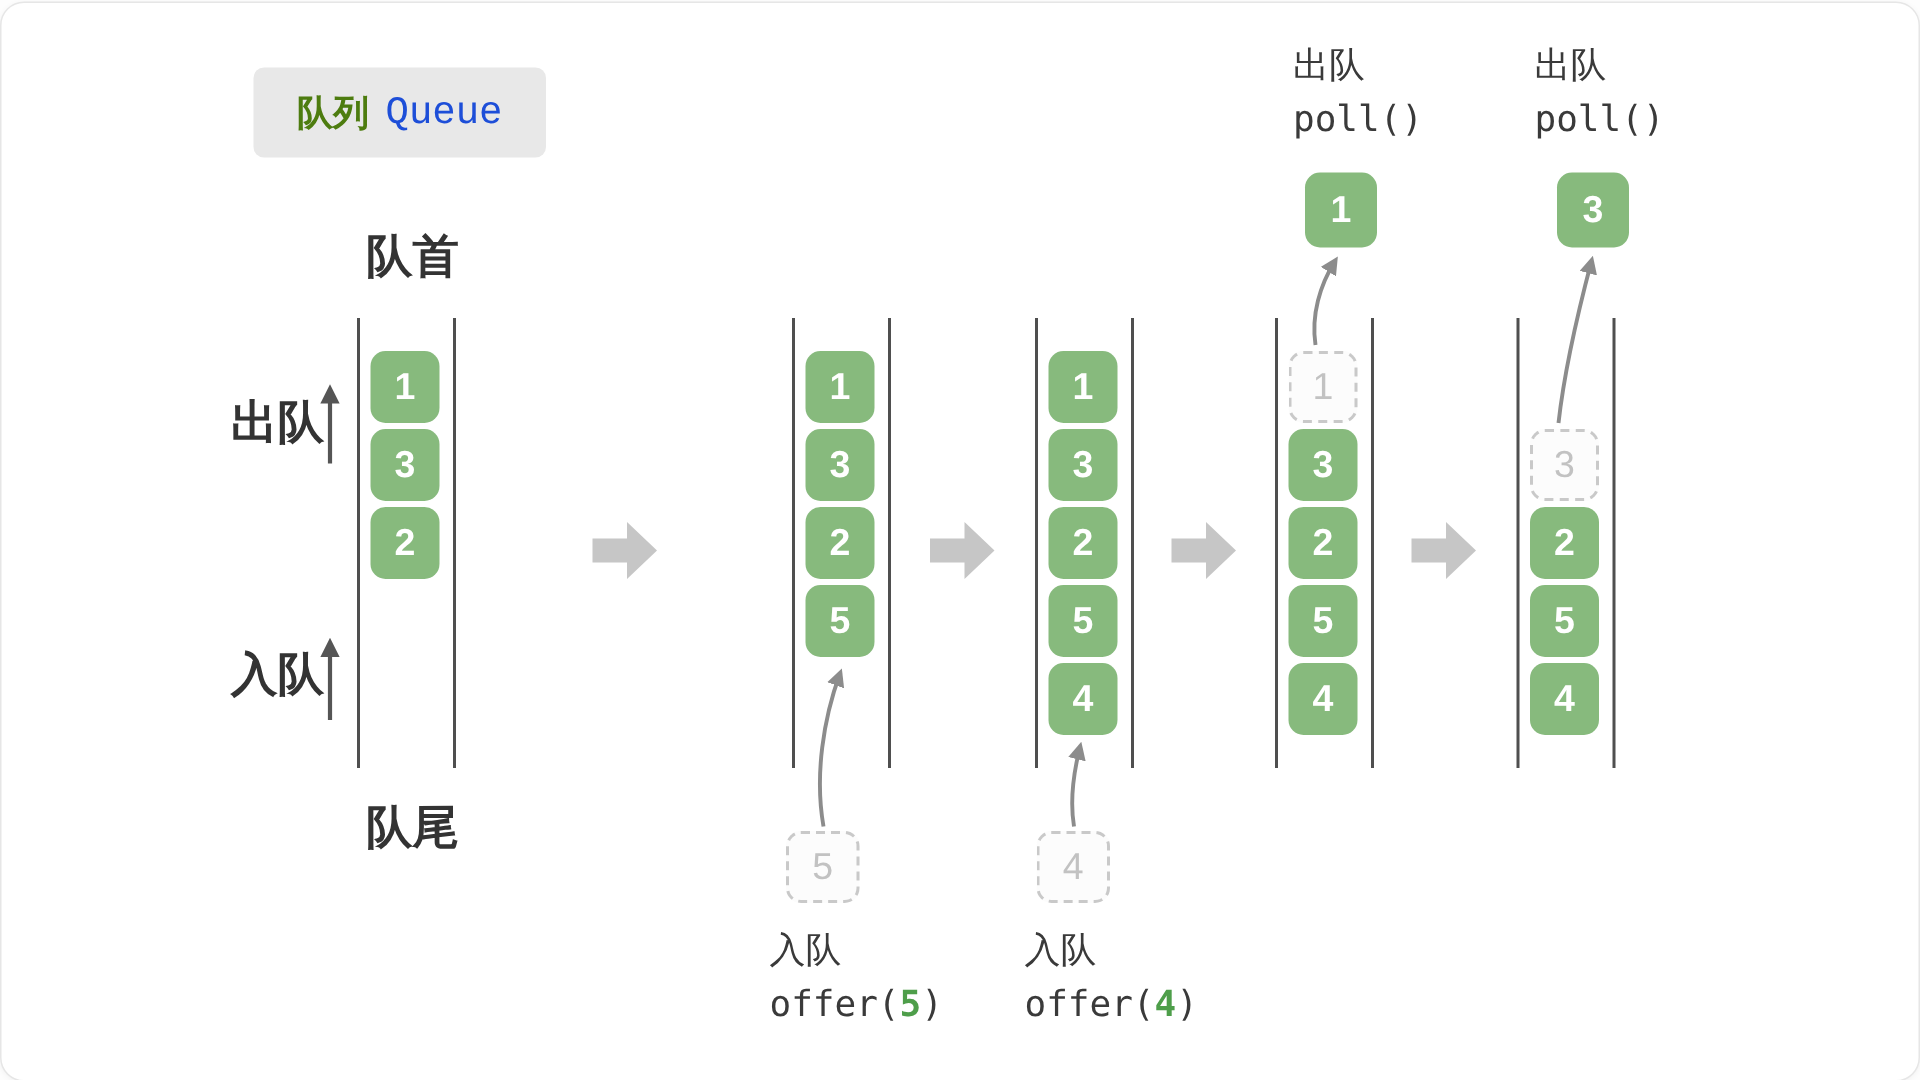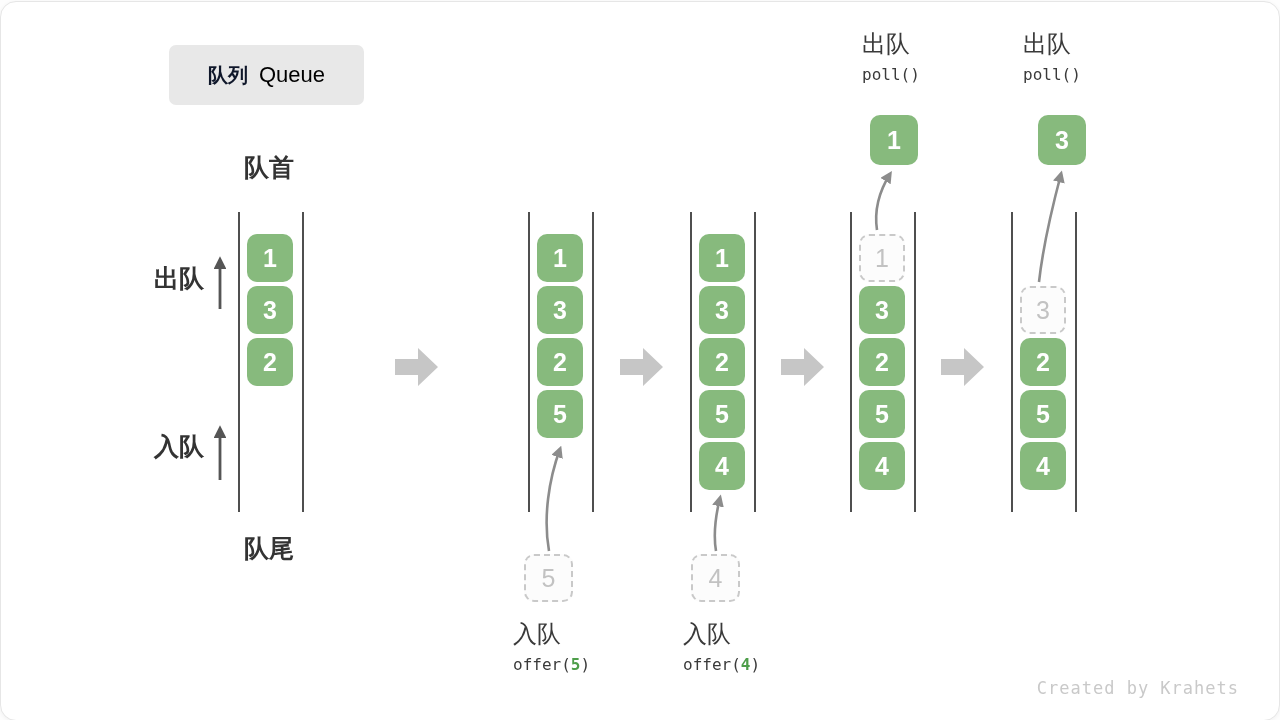--- a/index.html
+++ b/index.html
@@ -9,27 +9,27 @@
     box-shadow:0 1px 4px rgba(0,0,0,.05);
     font-family:"Liberation Sans","DejaVu Sans",sans-serif;
     overflow:hidden;
   }
   .abs{position:absolute;}
   
   .title-box{
     left:168px;top:43px;width:195px;height:60px;background:#e8e8e8;border-radius:7px;
     display:flex;align-items:center;justify-content:center;gap:11px;
   }
-  .title-zh{font-size:20px;font-weight:700;color:#0f172a;}
-  .title-en{font-family:Liberation Sans, sans-serif;font-size:22px;color:#000000;}
+  .title-zh{font-size:24px;font-weight:700;color:#4d7c0f;}
+  .title-en{font-family:Liberation Mono, monospace;font-size:26px;color:#1d4ed8;}
   
-  .zh-bold{font-size:25px;font-weight:700;color:#333;line-height:1.1;white-space:nowrap;}
+  .zh-bold{font-size:31px;font-weight:700;color:#333;line-height:1.1;white-space:nowrap;}
   
   .ann-action{font-size:24px;font-weight:500;color:#3a3a3a;line-height:1.1;white-space:nowrap;}
-  .ann-code{font-family:"DejaVu Sans Mono","Liberation Mono",monospace;font-size:16px;color:#3a3a3a;line-height:1.1;white-space:nowrap;}
+  .ann-code{font-family:"DejaVu Sans Mono","Liberation Mono",monospace;font-size:24px;color:#3a3a3a;line-height:1.1;white-space:nowrap;}
   .ann-code .arg{color:var(--arg-green,#4e9e4a);font-weight:700;}
   
   .rail{width:2px;background:#4f4f4f;height:300px;top:210px;}
   
   .qbox{
     width:46px;height:48px;border-radius:10px;display:flex;align-items:center;justify-content:center;
     font-size:25px;font-weight:600;box-sizing:border-box;
   }
   .qbox.solid{background:var(--box-green,#87ba7d);color:#ffffff;}
   .qbox.dashed{background:#fcfcfc;border:2px dashed var(--dash-gray,#c9c9c9);color:#c2c2c2;font-weight:500;}
@@ -120,14 +120,13 @@
     <polygon points="780,357 803,357 803,346 823,365 803,384 803,373 780,373" fill="#c6c6c6"></polygon>
     <polygon points="940,357 963,357 963,346 983,365 963,384 963,373 940,373" fill="#c6c6c6"></polygon>
 
     <path d="M548,549 C542,515 548,477 559,447" stroke="#8c8c8c" stroke-width="2.6" fill="none" marker-end="url(#ah-gray)"></path>
     <path d="M715,549 C712,531 715,512 719,496" stroke="#8c8c8c" stroke-width="2.6" fill="none" marker-end="url(#ah-gray)"></path>
 
     <path d="M876,228 C873,208 879,188 889,172" stroke="#8c8c8c" stroke-width="2.6" fill="none" marker-end="url(#ah-gray)"></path>
     <path d="M1038,280 C1042,244 1051,206 1060,172" stroke="#8c8c8c" stroke-width="2.6" fill="none" marker-end="url(#ah-gray)"></path>
   </svg>
 
-  <div class="abs watermark">Created by Krahets</div>
 </div>
 
 </body></html>

